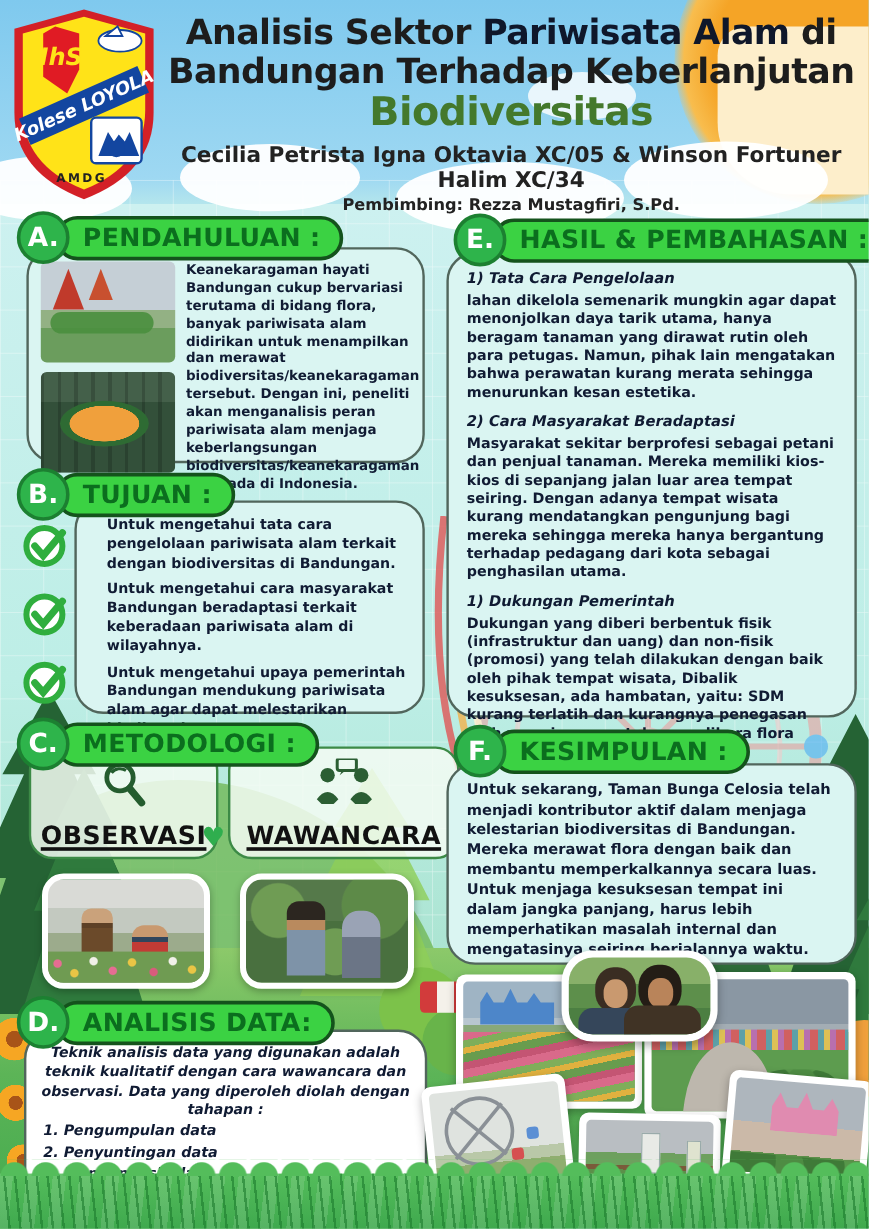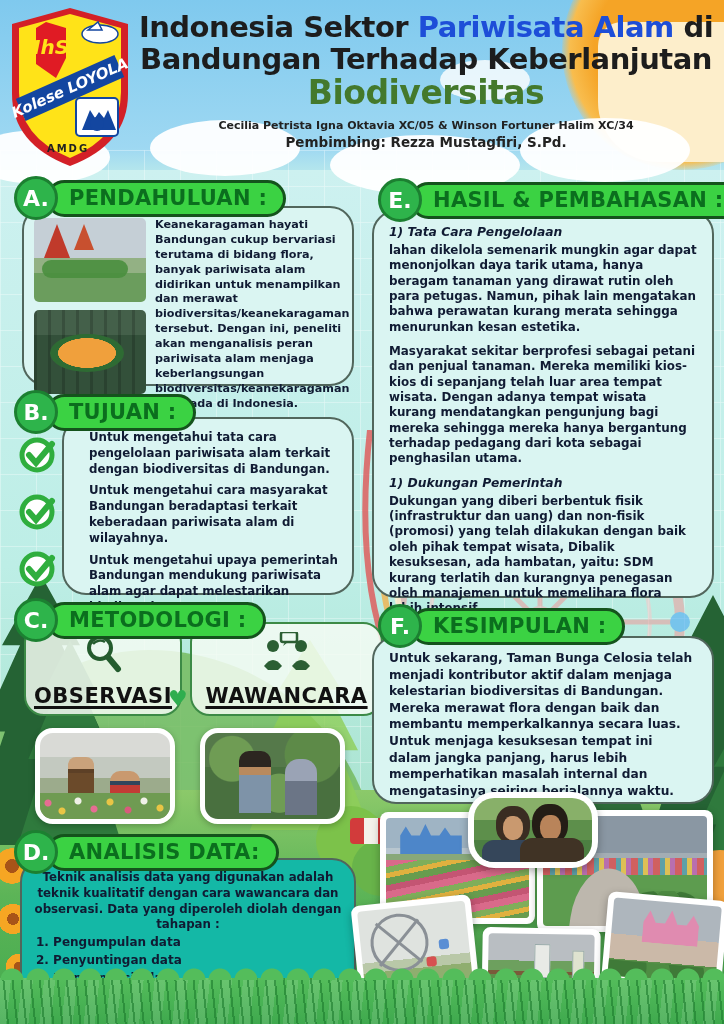--- a/index.html
+++ b/index.html
@@ -27,23 +27,23 @@
   .creamcloud{position:absolute;left:598px;top:22px;width:130px;height:140px;
     background:#fdeecb;border-radius:24px 4px 4px 60px;}
   .cloud{position:absolute;background:#fff;border-radius:50%;opacity:.95;}
 
   
   .logo{position:absolute;left:8px;top:6px;z-index:10;}
 
   
   .titlebox{position:absolute;left:136px;top:12px;width:580px;text-align:center;z-index:6;}
   .t-line{font-weight:800;font-size:29px;line-height:1.1;color:#1d1d1d;letter-spacing:-.5px;}
-  .t-green{color:#1d4ed8;}
+  .t-green{color:#0f172a;}
   .t-bio{font-weight:800;font-size:33px;line-height:1.05;color:#44792c;letter-spacing:-.5px;}
-  .t-auth{margin-top:9px;font-weight:700;font-size:11px;color:#222;}
+  .t-auth{margin-top:9px;font-weight:700;font-size:18px;color:#222;}
   .t-adv{margin-top:2px;font-weight:700;font-size:13.5px;color:#222;}
 
   
   .sec-head{position:absolute;display:flex;align-items:center;z-index:7;}
   .sec-letter{width:44px;height:44px;border-radius:50%;background:#2eb44b;border:3px solid #1c8031;
     color:#fff;font-weight:800;font-size:22px;display:flex;align-items:center;justify-content:center;z-index:2;}
   .sec-pill{margin-left:-12px;background:#3bd243;border:3px solid #14531c;border-radius:24px;
     padding:3px 16px 4px 20px;color:#0b6e1e;font-weight:800;font-size:21px;letter-spacing:.3px;white-space:nowrap;}
 
   
@@ -98,21 +98,21 @@
   .c-waw{background:radial-gradient(circle at 20% 30%,#6f9c54 0 18%,transparent 19%),
       radial-gradient(circle at 80% 25%,#5d8a48 0 22%,transparent 23%),
       radial-gradient(circle at 55% 70%,#6f9c54 0 20%,transparent 21%),
       linear-gradient(180deg,#55794a 0 40%,#49703f 40%);}
   .c-waw .p1{position:absolute;left:34px;top:18px;width:32px;height:62px;border-radius:10px 10px 0 0;
     background:linear-gradient(180deg,#2c2620 0 16px,#b98a5e 16px 24px,#7e93a8 24px);}
   .c-waw .p2{position:absolute;left:80px;top:26px;width:32px;height:56px;border-radius:14px 14px 0 0;
     background:linear-gradient(180deg,#9aa3b5 0 22px,#6b7586 22px);}
 
   
-  .d-panel{background:#14b8a6;}
+  .d-panel{background:#ffffff;font-style:italic;}
   .d-intro{font-size:11.8px;line-height:1.34;text-align:center;}
   .d-step{font-size:12px;line-height:1.5;margin-left:2px;}
 
   
   .e-block{margin-bottom:9px;}
   .e-h{font-size:12.3px;line-height:1.3;margin-bottom:2px;font-style:italic;}
   .e-b{font-size:11.9px;line-height:1.29;}
   .f-b{font-size:12.2px;line-height:1.36;}
 
   
@@ -260,21 +260,21 @@
       <rect x="8" y="70" width="108" height="24" fill="#1346a0"></rect>
       <text x="62" y="87" font-size="15" font-weight="bold" font-style="italic" fill="#ffffff" text-anchor="middle">Kolese LOYOLA</text>
     </g>
     <rect x="68" y="92" width="42" height="38" rx="4" fill="#ffffff" stroke="#1346a0" stroke-width="2"></rect>
     <path d="M74 124 l8 -20 l5 8 l4 -6 l5 6 l4 -8 l8 20 Z" fill="#1346a0"></path>
     <circle cx="89" cy="118" r="7" fill="#1346a0"></circle>
     <text x="60" y="146" font-size="10" font-weight="bold" fill="#222" text-anchor="middle" letter-spacing="2">AMDG</text>
   </svg>
 
   <div class="titlebox">
-    <div class="t-line"><span>Indonesia Sektor </span><span class="t-green">Pariwisata Alam</span><span> di</span></div>
+    <div class="t-line"><span>Analisis Sektor </span><span class="t-green">Pariwisata Alam</span><span> di</span></div>
     <div class="t-line">Bandungan Terhadap Keberlanjutan</div>
     <div class="t-bio">Biodiversitas</div>
     <div class="t-auth">Cecilia Petrista Igna Oktavia XC/05 &amp; Winson Fortuner Halim XC/34</div>
     <div class="t-adv">Pembimbing: Rezza Mustagfiri, S.Pd.</div>
   </div>
 
   <div class="sec-head" style="left:14px;top:176px;">
     <div class="sec-letter">A.</div>
     <div class="sec-pill">PENDAHULUAN :</div>
   </div>
@@ -366,21 +366,22 @@
   <div class="sec-head" style="left:378px;top:178px;">
     <div class="sec-letter">E.</div>
     <div class="sec-pill">HASIL &amp; PEMBAHASAN :</div>
   </div>
   <div class="panel" style="left:372px;top:210px;width:342px;height:388px;padding:13px 15px;">
     <div class="e-block">
       <div class="e-h body-txt">1) Tata  Cara Pengelolaan</div>
       <div class="e-b body-txt">lahan dikelola semenarik mungkin agar dapat menonjolkan daya tarik utama, hanya beragam tanaman yang dirawat rutin oleh para petugas. Namun, pihak lain mengatakan bahwa perawatan kurang merata sehingga menurunkan kesan estetika.</div>
     </div>
     <div class="e-block">
-      <div class="e-b body-txt">Masyarakat sekitar berprofesi sebagai petani dan penjual tanaman. Mereka memiliki kios-kios di sepanjang telah luar area tempat wisata. Dengan adanya tempat wisata kurang mendatangkan pengunjung bagi mereka sehingga mereka hanya bergantung terhadap pedagang dari kota sebagai penghasilan utama.</div>
+      <div class="e-h body-txt">2) Cara Masyarakat Beradaptasi</div>
+      <div class="e-b body-txt">Masyarakat sekitar berprofesi sebagai petani dan penjual tanaman. Mereka memiliki kios-kios di sepanjang jalan luar area tempat seiring. Dengan adanya tempat wisata kurang mendatangkan pengunjung bagi mereka sehingga mereka hanya bergantung terhadap pedagang dari kota sebagai penghasilan utama.</div>
     </div>
     <div class="e-block">
       <div class="e-h body-txt">1) Dukungan Pemerintah</div>
       <div class="e-b body-txt">Dukungan yang diberi berbentuk fisik (infrastruktur dan uang) dan non-fisik (promosi) yang telah dilakukan dengan baik oleh pihak tempat wisata, Dibalik kesuksesan, ada hambatan, yaitu: SDM kurang terlatih dan kurangnya penegasan oleh manajemen untuk memelihara flora lebih intensif.</div>
     </div>
   </div>
 
   <div class="sec-head" style="left:378px;top:604px;">
     <div class="sec-letter">F.</div>
     <div class="sec-pill">KESIMPULAN :</div>

